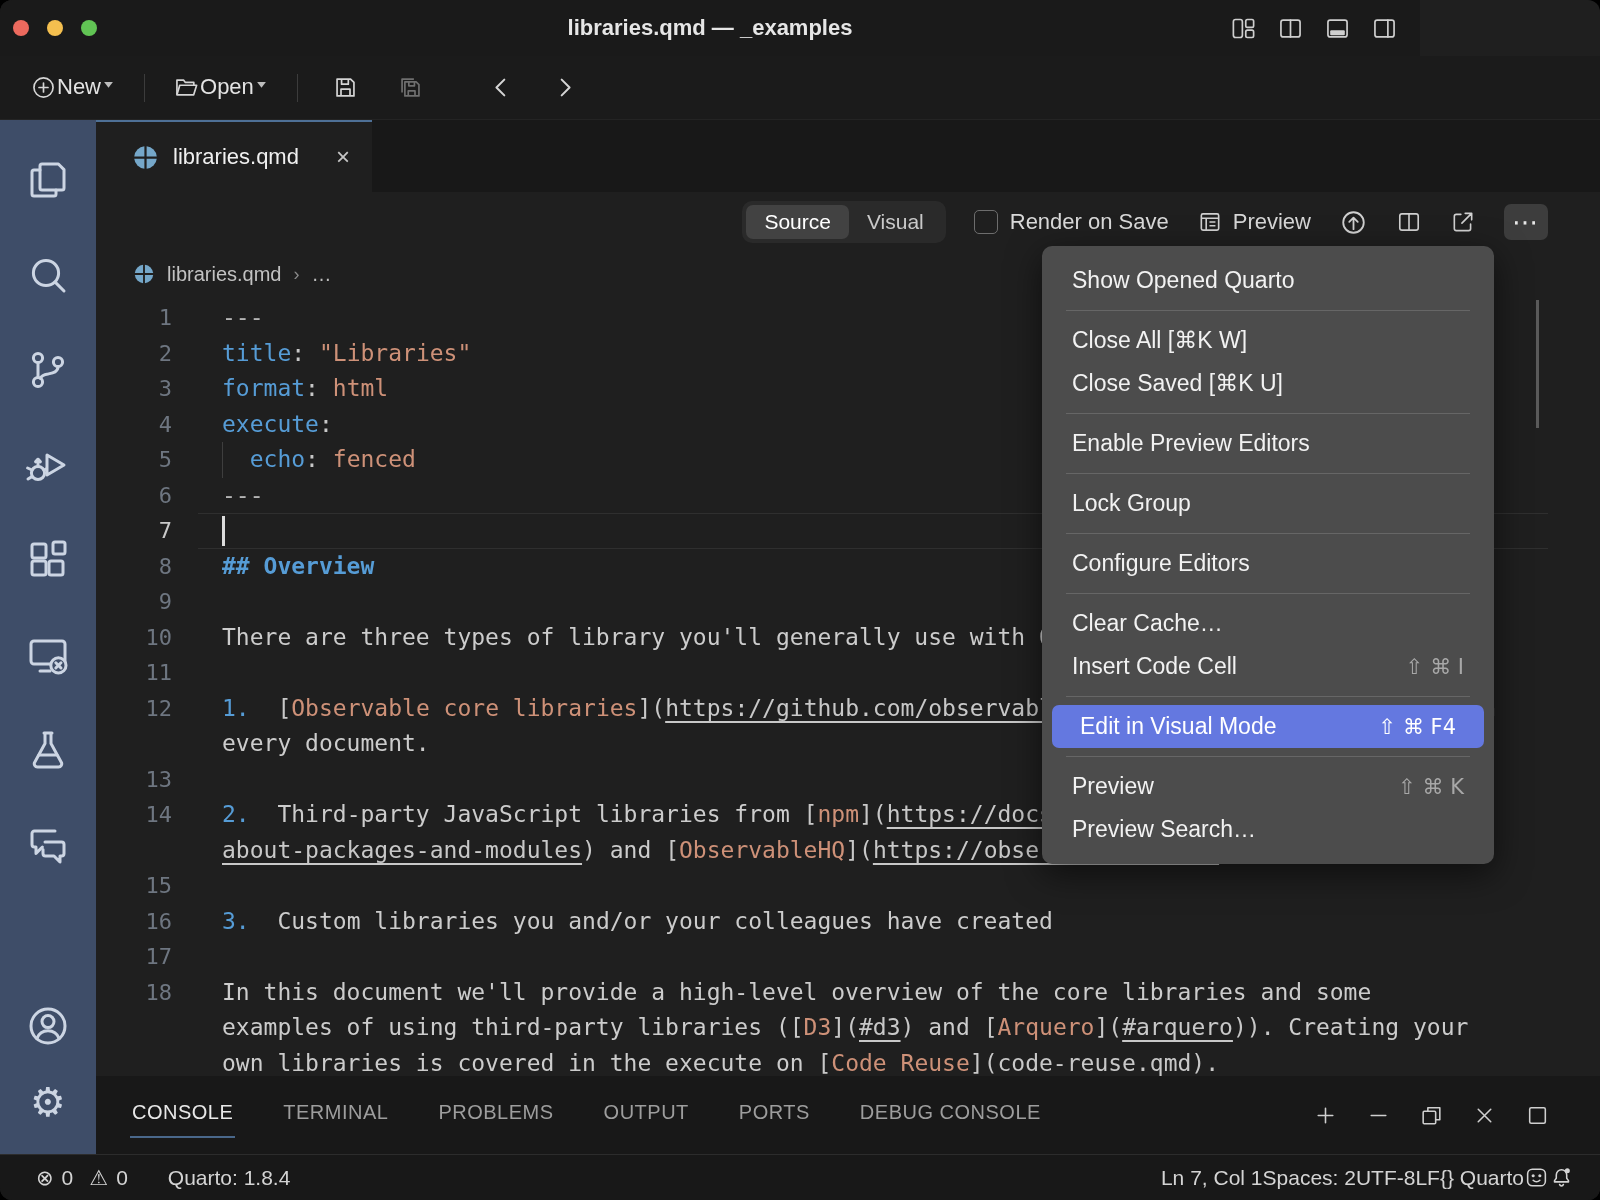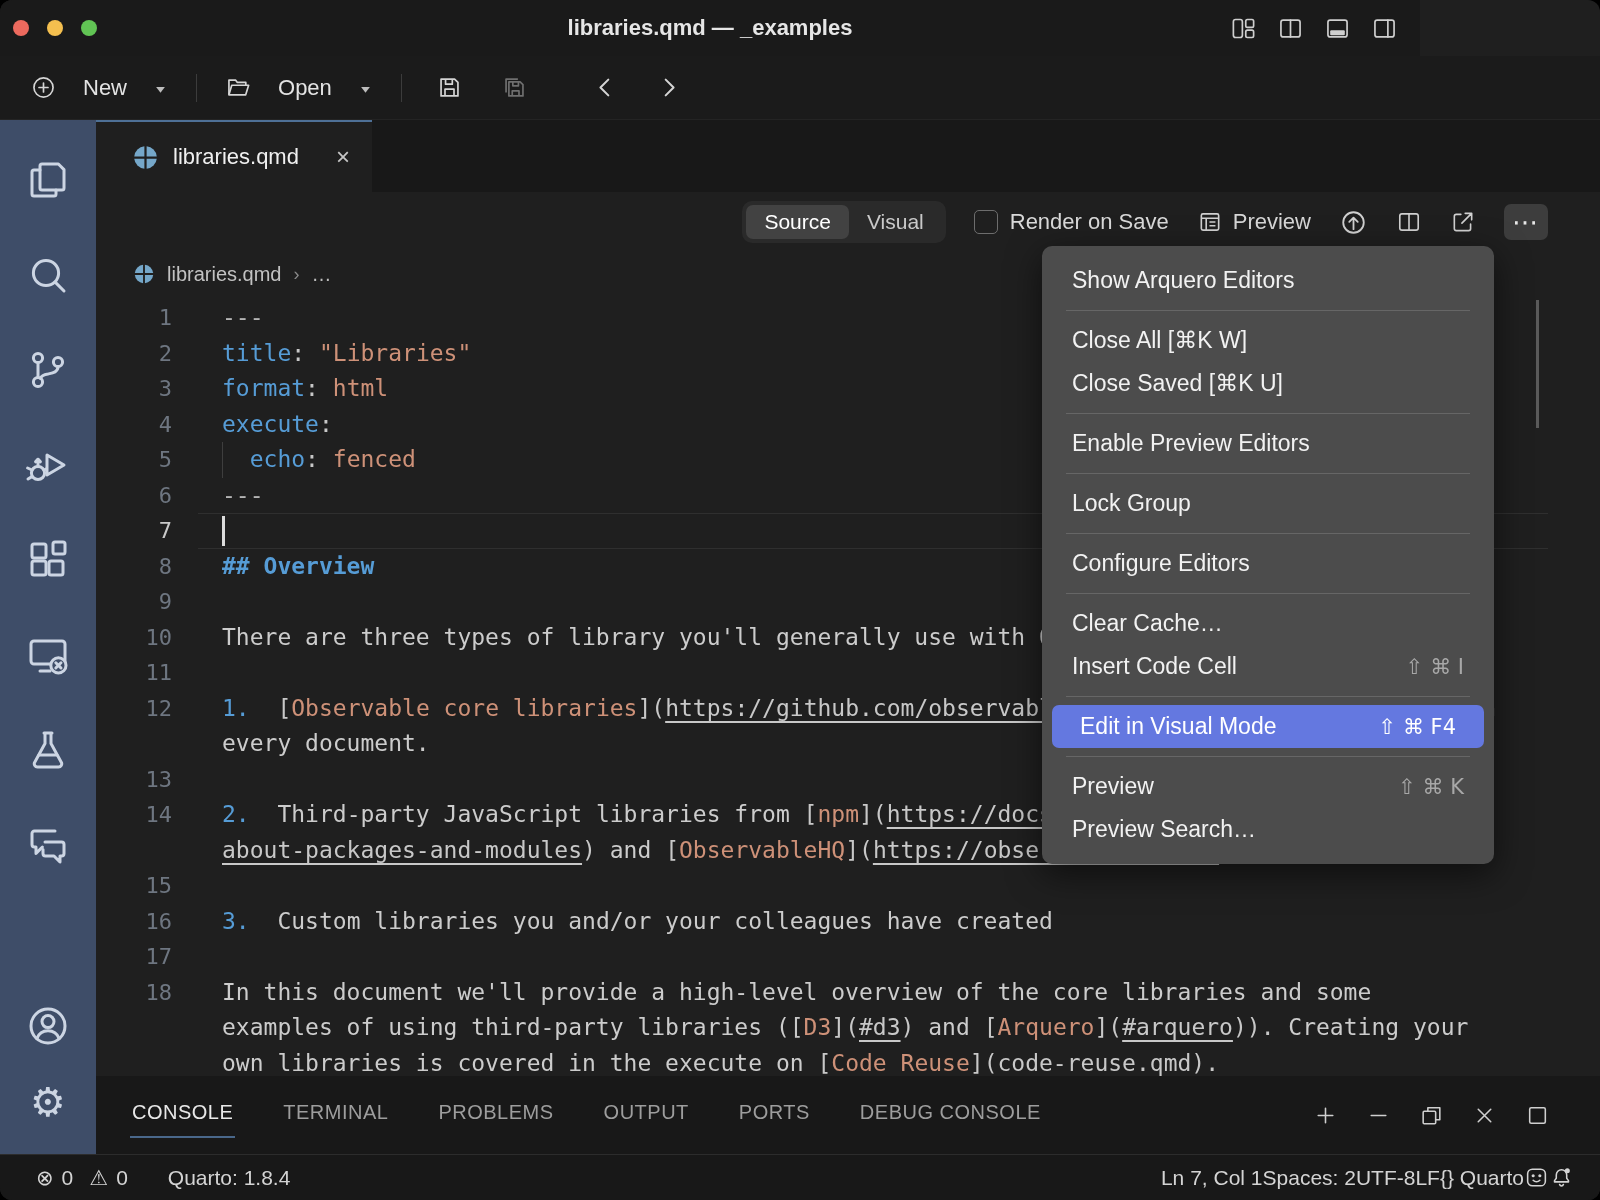--- a/index.html
+++ b/index.html
@@ -13,21 +13,21 @@
   .traffic span{width:16px;height:16px;border-radius:50%;display:block;}
   .t-red{background:#ec6a5e;} .t-yellow{background:#f4bf4f;} .t-green{background:#61c454;}
   .win-title{position:absolute;left:0;right:0;top:0;height:56px;display:flex;align-items:center;
              justify-content:center;font-size:22px;font-weight:600;color:#e6e6e6;}
   .win-controls{position:absolute;right:22px;top:15px;display:flex;gap:20px;color:#cfcfcf;}
   .win-controls .wc{width:27px;height:27px;cursor:pointer;}
   
   .toolbar{position:absolute;left:0;top:56px;width:1600px;height:64px;background:#1b1b1b;
            display:flex;align-items:center;border-bottom:1px solid #242424;box-sizing:border-box;}
   .tb-group{display:flex;align-items:center;gap:10px;color:#e3e3e3;font-size:22px;}
-  .tb-btn{display:flex;align-items:center;gap:26px;padding:6px 8px;border-radius:6px;cursor:pointer;}
+  .tb-btn{display:flex;align-items:flex-start;gap:0;padding:6px 8px;border-radius:6px;cursor:pointer;}
   .tb-ic{width:27px;height:27px;color:#d5d5d5;}
   .tb-ic.dim{color:#6f6f6f;}
   .chev-sm{width:15px;height:15px;color:#bdbdbd;margin-top:3px;}
   .tb-div{width:1px;height:28px;background:#3c3c3c;margin:0 10px;}
   .searchbox{position:absolute;left:590px;top:65px;width:310px;height:44px;border:1px solid #3f3f3f;
              background:#1d1d1d;border-radius:8px;display:flex;align-items:center;justify-content:center;
              gap:10px;color:#dcdcdc;font-size:22px;cursor:text;}
   .searchbox .chev{position:absolute;right:14px;width:17px;height:17px;color:#b5b5b5;}
   .interp{position:absolute;left:1056px;top:64px;width:384px;height:46px;border:1px solid #3a3a3a;
           background:#222;border-radius:8px;display:flex;align-items:center;justify-content:center;
@@ -480,21 +480,21 @@
             <path d="M12 4.5a5 5 0 0 0-5 5v3.3L5.3 15v1.2h13.4V15L17 12.8V9.5a5 5 0 0 0-5-5z"></path>
             <path d="M10.2 18.8a1.9 1.9 0 0 0 3.6 0" stroke-linecap="round"></path>
             <circle cx="17.6" cy="5.6" r="2.4" fill="currentColor" stroke="none"></circle>
           </svg>
         </span>
     </div>
   </div>
 
   <div class="menu" id="menu">
       <div class="menu-item">
-        <span>Show Arquero Editors</span>
+        <span>Show Opened Quarto</span>
       </div>
       <div class="menu-divider"></div>
       <div class="menu-item">
         <span>Close All [⌘K W]</span>
       </div>
       <div class="menu-item">
         <span>Close Saved [⌘K U]</span>
       </div>
       <div class="menu-divider"></div>
       <div class="menu-item">

